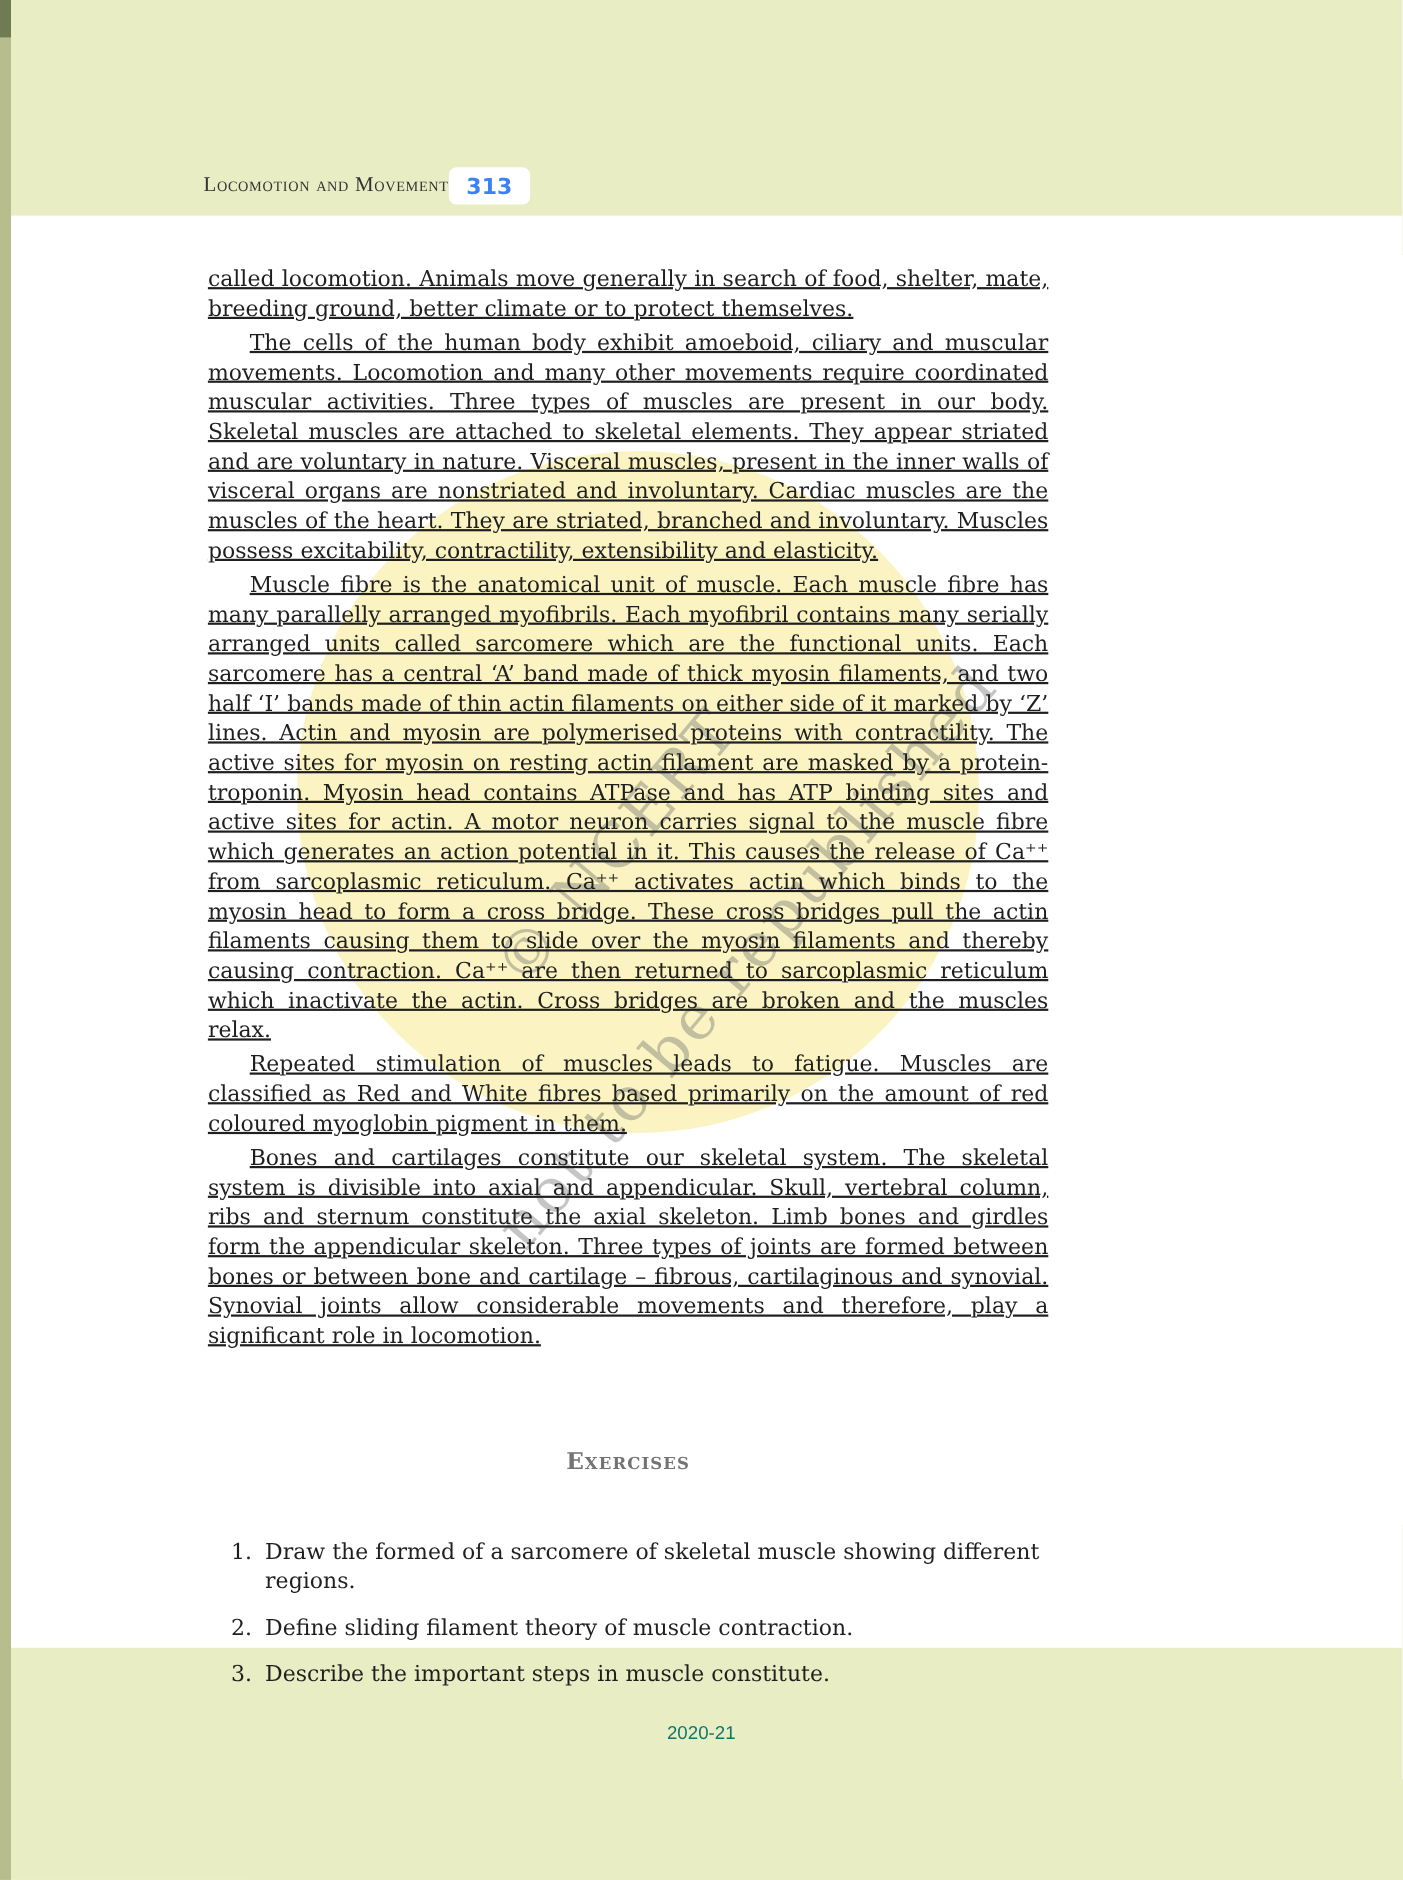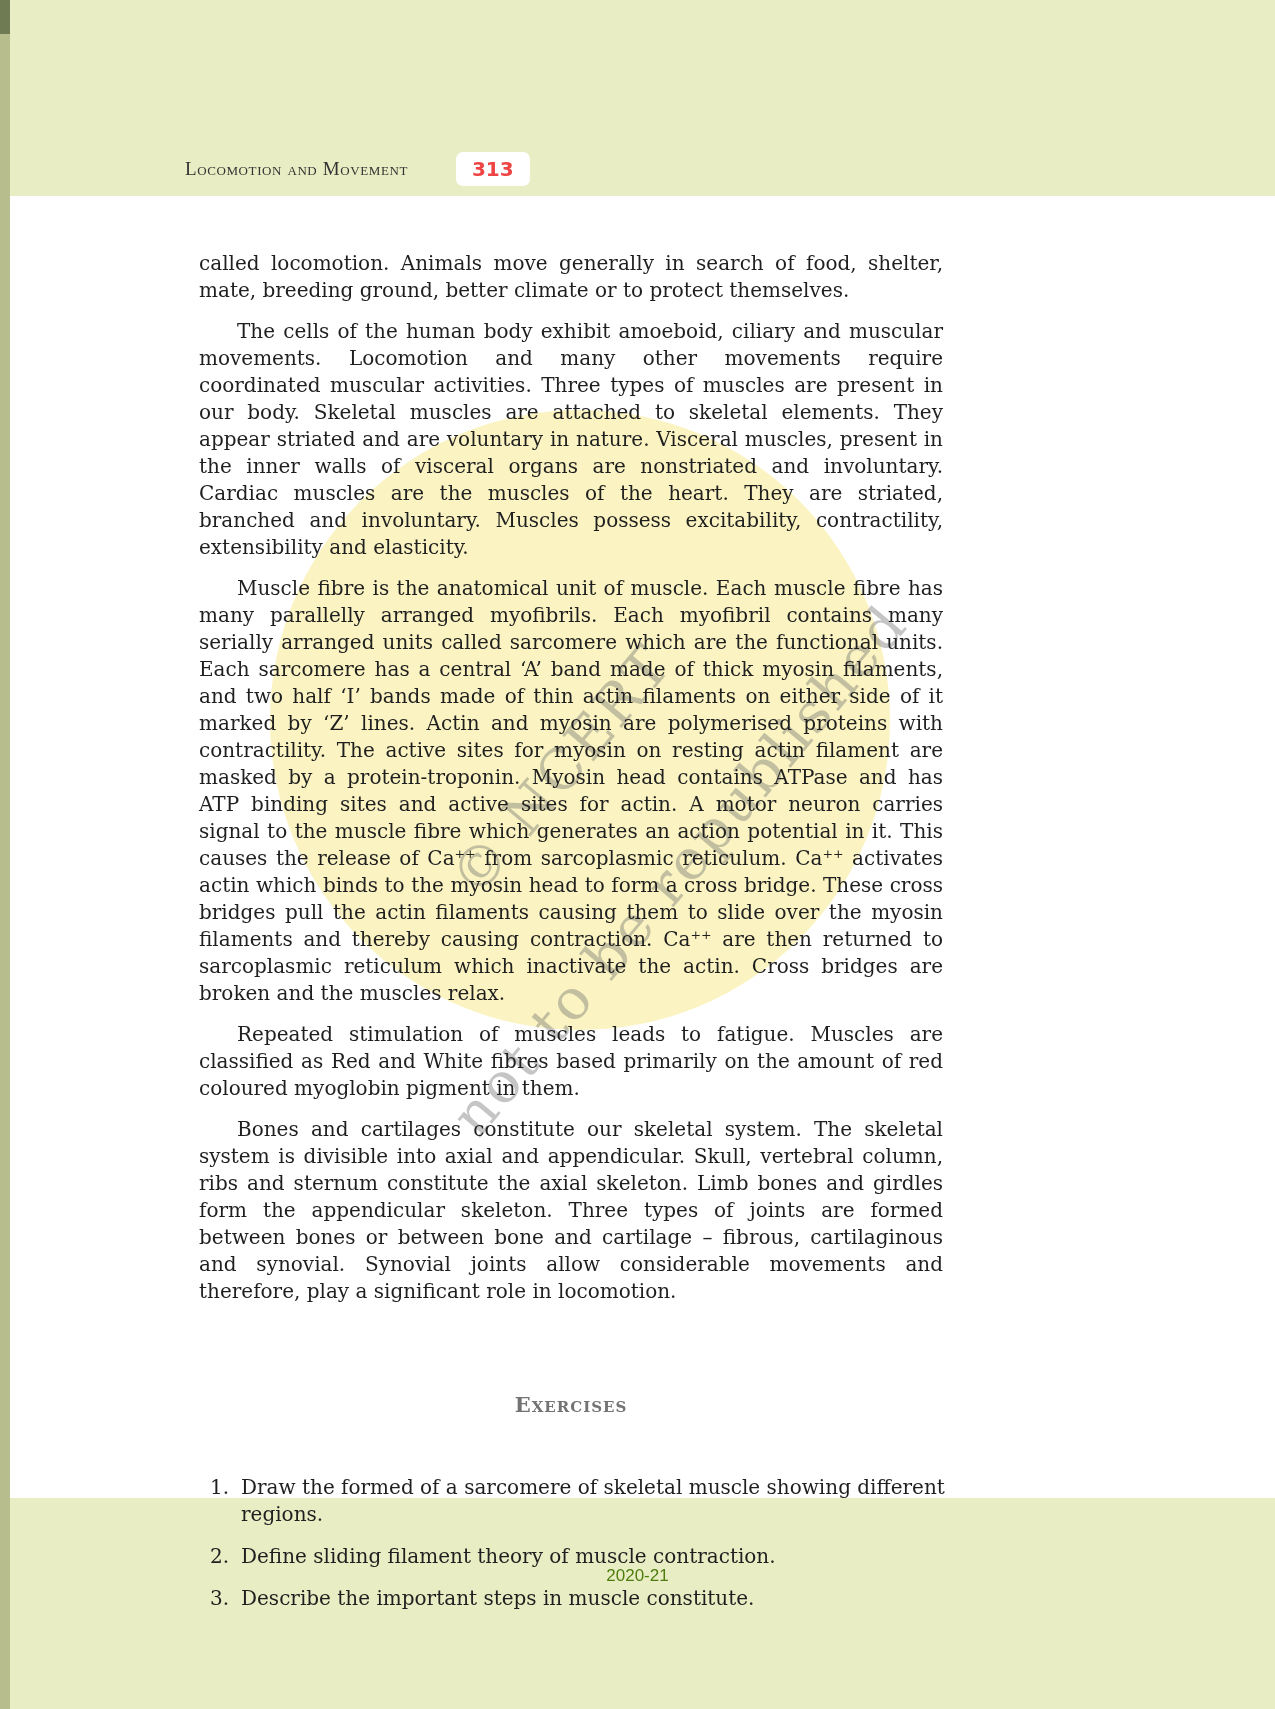--- a/index.html
+++ b/index.html
@@ -46,22 +46,21 @@
     letter-spacing: 0.6px;
     color: #333333;
   }
   .page-number-box {
     background: #ffffff;
     border-radius: 7px;
     padding: 5px 16px;
     font-family: "DejaVu Sans", sans-serif;
     font-weight: bold;
     font-size: 20px;
-    color: #ef4444;
-    margin-left: 48px;
+    color: #3b82f6;
   }
   .watermark-circle {
     position: absolute;
     left: 270px; top: 410px;
     width: 620px; height: 620px;
     border-radius: 50%;
     background: #fbf4c2;
     z-index: 1;
   }
   .watermark-text {
@@ -83,21 +82,21 @@
   }
   .content {
     position: absolute;
     left: 185px; top: 236px;
     width: 772px;
     z-index: 2;
     font-size: 20px;
     line-height: 27px;
     text-align: justify;
   }
-  .para { margin: 14px; text-indent: 38px; }
+  .para { margin: 4px; text-indent: 38px; text-decoration: underline; }
   .para.no-indent { text-indent: 0; }
   .exercises-heading {
     margin-top: 86px;
     text-align: center;
     font-variant: small-caps;
     font-weight: bold;
     font-size: 21px;
     letter-spacing: 1px;
     color: #737373;
     text-indent: 0;
@@ -118,21 +117,21 @@
   }
   .exercise-text {
     margin-left: 12px;
   }
   .footer {
     position: absolute;
     left: 0; right: 0; top: 1566px;
     text-align: center;
     font-family: "Liberation Sans", sans-serif;
     font-size: 17px;
-    color: #4d7c0f;
+    color: #0f766e;
     z-index: 2;
   }
 </style>
 </head>
 <body>
 
 <div class="page">
 
   <div class="left-strip">
     <div class="left-strip-top"></div>

